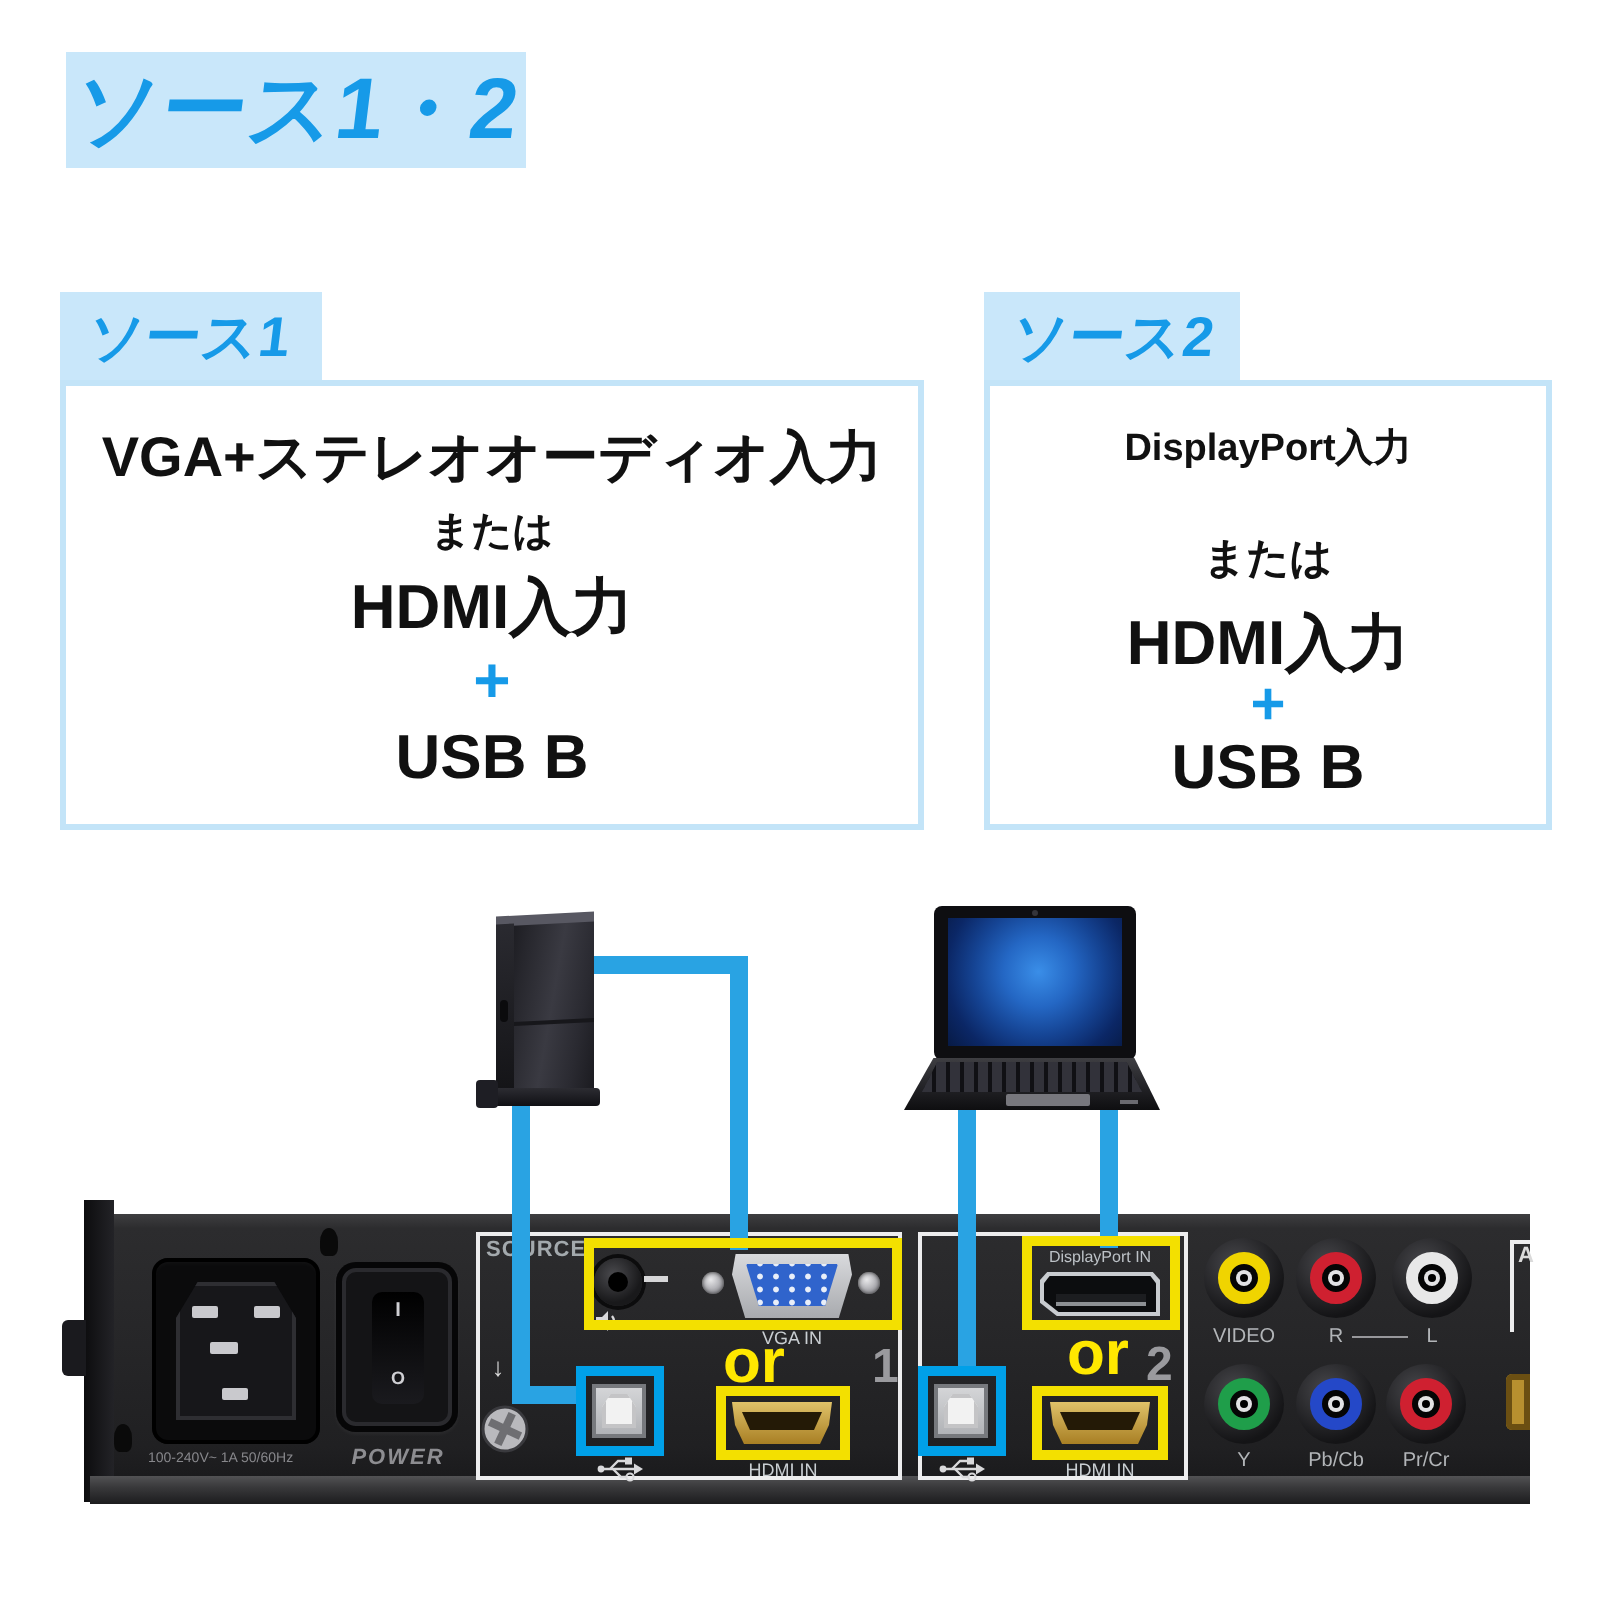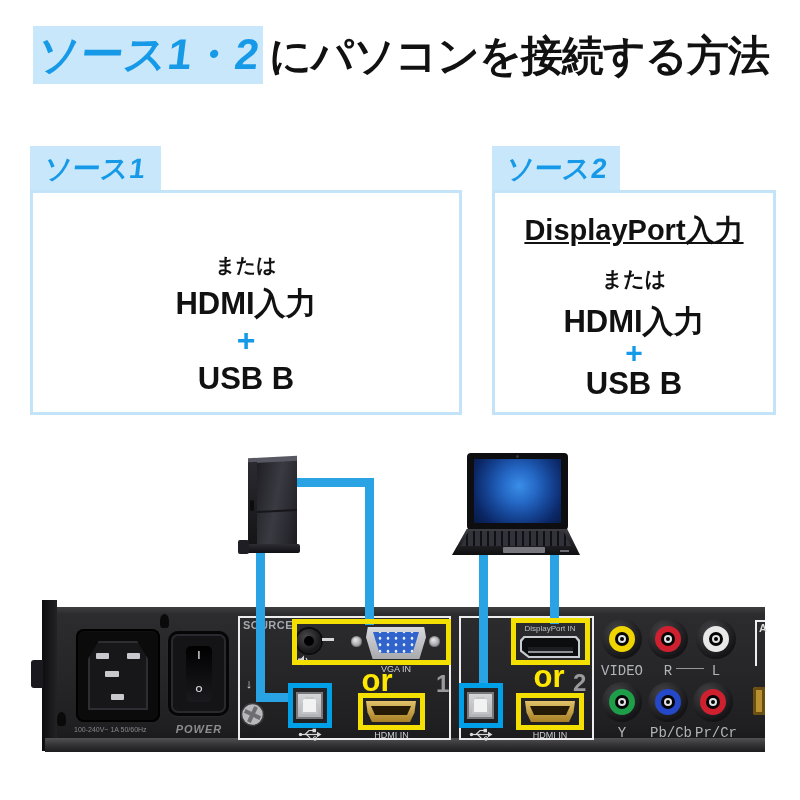--- a/index.html
+++ b/index.html
@@ -23,21 +23,21 @@
   .body1{left:30px;top:190px;width:432px;height:225px;border:3px solid #c3e4f8;box-sizing:border-box;background:#fff;}
   .body2{left:492px;top:190px;width:284px;height:225px;border:3px solid #c3e4f8;box-sizing:border-box;background:#fff;}
   .blk{font-weight:800;color:#111;}
   .s1w{left:30px;width:432px;}
   .s2w{left:492px;width:284px;}
   .s1-a{top:210px;font-size:28px;}
   .s1-or{top:252px;font-size:20px;font-weight:700;}
   .s1-b{top:283px;font-size:31px;}
   .s1-p{top:322px;font-size:32px;color:#169ae8;}
   .s1-u{top:361px;font-size:31px;}
-  .s2-a{top:211px;font-size:29px;text-decoration:underline;}
+  .s2-a{top:211px;font-size:19px;}
   .s2-or{top:265px;font-size:21px;font-weight:700;}
   .s2-b{top:301px;font-size:31px;}
   .s2-p{top:336px;font-size:30px;color:#169ae8;}
   .s2-u{top:366px;font-size:31px;}
 
   
   .cable{background:#29a3e3;z-index:40;}
   .c-vga-h{left:288px;top:478px;width:86px;height:9px;}
   .c-vga-v{left:365px;top:478px;width:9px;height:147px;}
   .c-usb1-v{left:256px;top:540px;width:9px;height:162px;}
@@ -180,21 +180,21 @@
   .rca{width:40px;height:40px;border-radius:50%;
     background:radial-gradient(circle at 38% 32%,#47474b,#141416 72%);}
   .rca-ring{position:absolute;inset:7px;border-radius:50%;border:6px solid #888;background:#050505;}
   .rca-hole{position:absolute;inset:16px;border-radius:50%;background:#000;box-shadow:inset 0 0 0 2px #e2e2e4;}
   .rca-video{left:602px;top:619px;} .rca-video .rca-ring{border-color:#f0d400;}
   .rca-r{left:648px;top:619px;}     .rca-r .rca-ring{border-color:#cf2030;}
   .rca-l{left:696px;top:619px;}     .rca-l .rca-ring{border-color:#e8e8e8;}
   .rca-y{left:602px;top:682px;}     .rca-y .rca-ring{border-color:#1f9e4a;}
   .rca-pb{left:648px;top:682px;}    .rca-pb .rca-ring{border-color:#2448c8;}
   .rca-pr{left:693px;top:682px;}    .rca-pr .rca-ring{border-color:#cf2030;}
-  .rca-lbl{font-size:14px;color:#b2b5b8;z-index:12;font-family:Liberation Mono, monospace;}
+  .rca-lbl{font-size:10px;color:#b2b5b8;z-index:12;}
   .lbl-video{left:597px;top:663px;width:50px;}
   .lbl-r{left:658px;top:663px;width:20px;}
   .lbl-l{left:706px;top:663px;width:20px;}
   .rl-line{left:676px;top:668px;width:28px;height:1px;background:#97979b;z-index:12;}
   .lbl-y{left:612px;top:725px;width:20px;}
   .lbl-pb{left:650px;top:725px;width:36px;}
   .lbl-pr{left:695px;top:725px;width:36px;}
 
   
   .aud-line-v{left:755px;top:620px;width:2px;height:46px;background:#ededee;z-index:12;}
@@ -204,26 +204,26 @@
     box-shadow:inset 0 0 0 3px #6b4f12;z-index:12;}
 </style>
 </head>
 <body>
 
 <div class="stage">
 
   <div class="abs title-hl-box">
     <span class="title-hl-text">ソース1・2</span>
   </div>
-  <div class="abs title-rest">にパソコンを接続する方法</div>
 
   <div class="abs tab tab1">
     <span class="tab-inner">ソース1</span>
   </div>
   <div class="abs body1"></div>
+  <div class="abs ctr blk s1w s1-a">VGA+ステレオオーディオ入力</div>
   <div class="abs ctr blk s1w s1-or">または</div>
   <div class="abs ctr blk s1w s1-b">HDMI入力</div>
   <div class="abs ctr blk s1w s1-p">+</div>
   <div class="abs ctr blk s1w s1-u">USB B</div>
 
   <div class="abs tab tab2">
     <span class="tab-inner">ソース2</span>
   </div>
   <div class="abs body2"></div>
   <div class="abs ctr blk s2w s2-a">DisplayPort入力</div>

